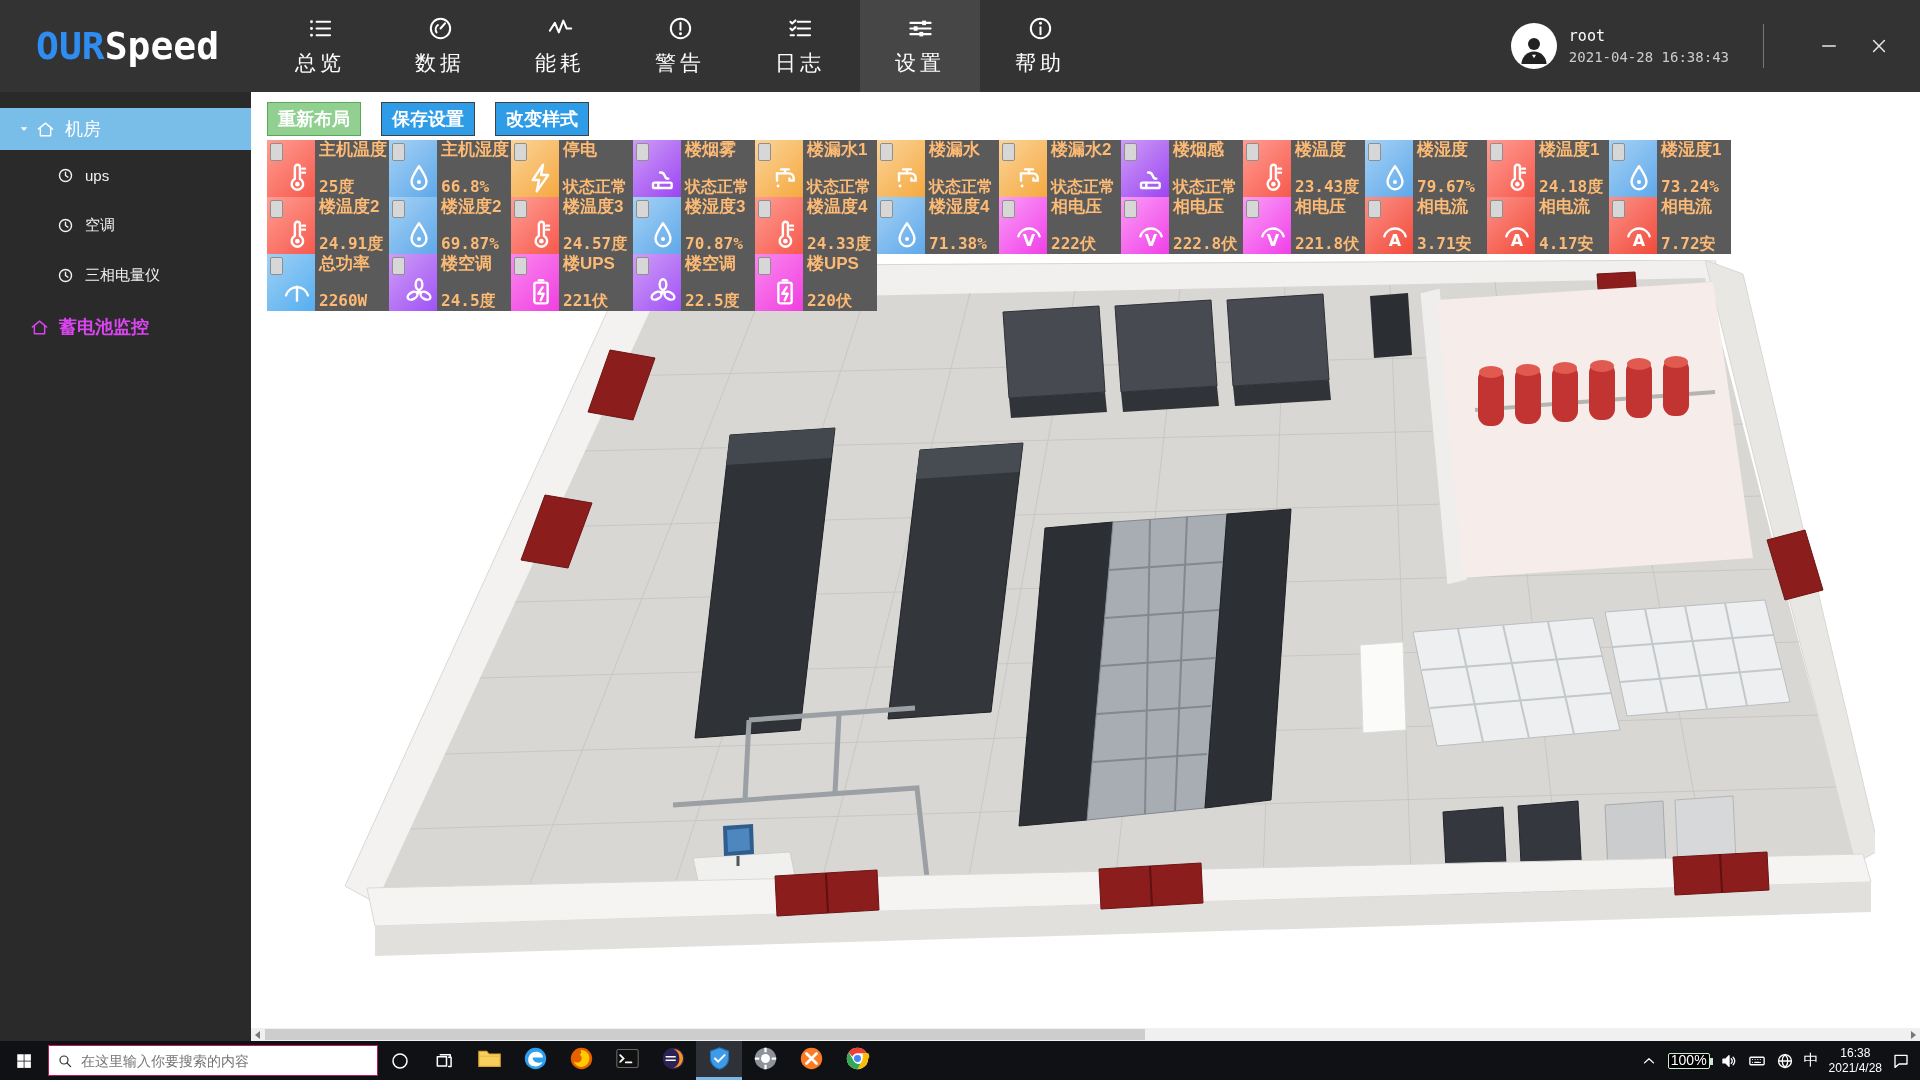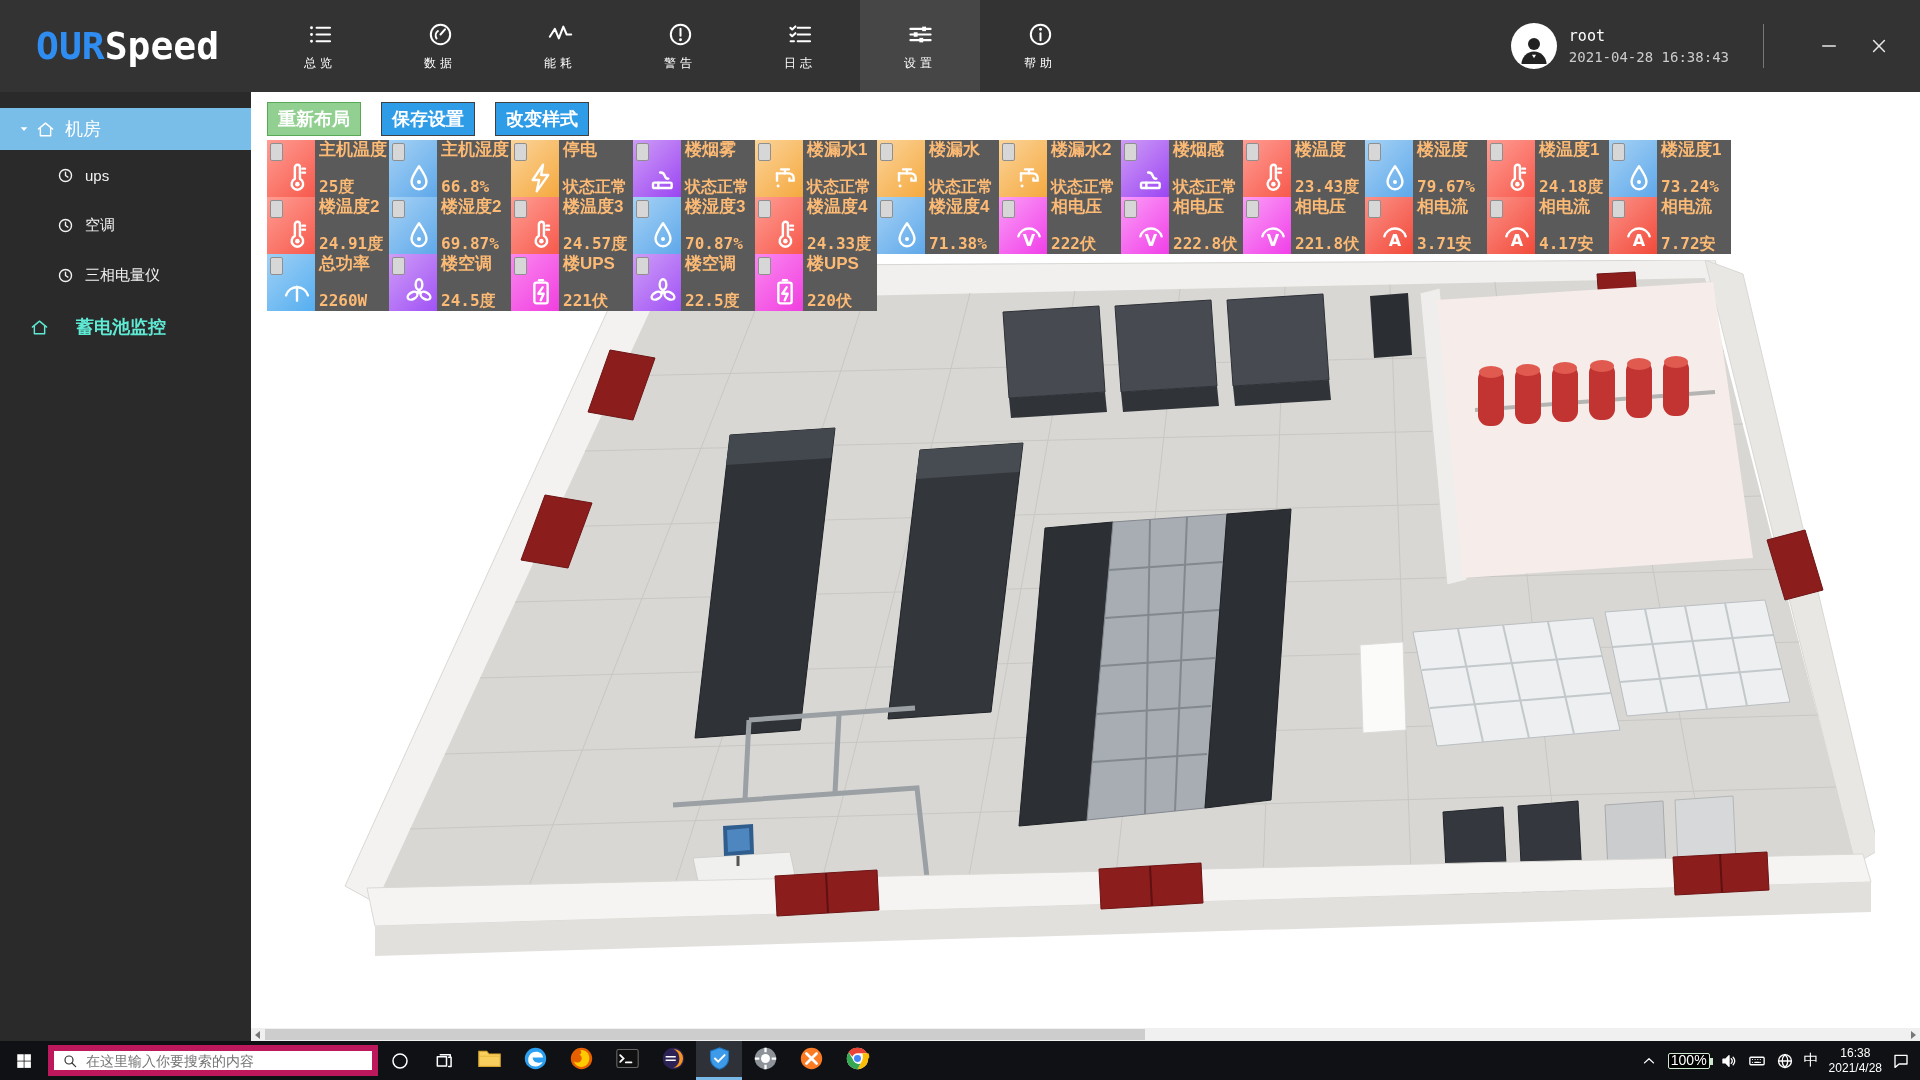--- a/index.html
+++ b/index.html
@@ -11,41 +11,41 @@
               background:#333; display:flex; align-items:stretch; z-index:30; }
   .logo { width:260px; display:flex; align-items:center; padding-left:36px;
           font-family:"DejaVu Sans Mono", monospace; font-size:38px; font-weight:bold; }
   .logo .p1 { color:#2f8df2; } .logo .p2 { color:#fff; }
   .nav { display:flex; }
   .navitem { width:120px; display:flex; flex-direction:column; align-items:center;
              justify-content:center; gap:7px; color:#fff; cursor:pointer; }
   .navitem.active { background:#464646; }
   .nicon { width:27px; height:27px; color:#fff; }
   .nicon svg { width:100%; height:100%; }
-  .nlabel { font-size:12px; letter-spacing:4px; }
+  .nlabel { font-size:21px; letter-spacing:4px; }
   .tb-right { margin-left:auto; display:flex; align-items:center; padding-right:26px; }
   .avatar { width:46px; height:46px; border-radius:50%; background:#fff; overflow:hidden;
             display:flex; align-items:flex-end; justify-content:center; }
   .avatar svg { width:40px; height:40px; }
   .userinfo { margin-left:12px; font-family:"DejaVu Sans Mono", monospace; }
   .uname { color:#fff; font-size:15px; }
   .udate { color:#ccc; font-size:14px; margin-top:4px; }
   .vsep { width:1px; height:44px; background:#777; margin:0 30px 0 34px; }
   .winbtn { width:30px; height:30px; color:#e8e8e8; margin-left:20px; cursor:pointer;
             display:flex; align-items:center; justify-content:center; }
   .winbtn svg { width:20px; height:20px; }
 
   
   .sidebar { position:absolute; left:0; top:92px; width:251px; height:949px;
              background:#2a2a2a; z-index:20; color:#eee; }
   .sbitem { display:flex; align-items:center; cursor:pointer; }
   .sbitem.active { background:#79bde9; height:42px; margin-top:16px; padding-left:16px;
                    font-size:18px; color:#fff; }
   .sbitem.sub { height:50px; padding-left:56px; font-size:15px; color:#f2f2f2; }
-  .sbitem.root { height:54px; padding-left:30px; font-size:18px; font-weight:bold; color:#5eead4;gap:17px; }
+  .sbitem.root { height:54px; padding-left:30px; font-size:18px; font-weight:bold; color:#d946ef; }
   .caret { width:16px; height:16px; display:inline-flex; }
   .caret:empty { display:none; }
   .sbitem.active .caret { margin-right:4px; }
   .sbicon { width:19px; height:19px; margin-right:10px; display:inline-flex; }
   .sbicon svg, .caret svg { width:100%; height:100%; }
 
   
   .main { position:absolute; left:251px; top:92px; width:1669px; height:949px;
           background:#fff; overflow:hidden; }
   .toolbar { position:absolute; left:16px; top:10px; z-index:6; }
@@ -89,21 +89,21 @@
   .tri.l { border-right:5px solid #777; } .tri.r { border-left:5px solid #777; }
   .hthumb { position:absolute; left:14px; top:1px; height:11px; width:880px;
             background:#cdcdcd; cursor:pointer; }
 
   
   .taskbar { position:absolute; left:0; bottom:0; width:1920px; height:39px;
              background:#101114; display:flex; align-items:center; z-index:40; }
   .tb-start { width:48px; height:39px; display:flex; align-items:center; justify-content:center;
               color:#fff; cursor:pointer; }
   .tb-start svg { width:18px; height:18px; }
-  .searchbox { width:330px; height:31px; background:#fff; border:6px solid #be185d;
+  .searchbox { width:330px; height:31px; background:#fff; border:1px solid #be185d;
                display:flex; align-items:center; padding:0 8px; gap:8px; }
   .searchbox .sicon { width:16px; height:16px; color:#333; flex:none; }
   .searchbox .sicon svg { width:100%; height:100%; }
   .searchbox input { border:none; outline:none; width:100%; font-size:14px; color:#222;
                      font-family:"Liberation Sans", sans-serif; background:transparent; }
   .tb-sys { width:44px; height:39px; display:flex; align-items:center; justify-content:center;
             color:#fff; cursor:pointer; }
   .tb-sys svg { width:20px; height:20px; }
   .tb-apps { display:flex; }
   .tb-app { width:46px; height:39px; display:flex; align-items:center; justify-content:center;

